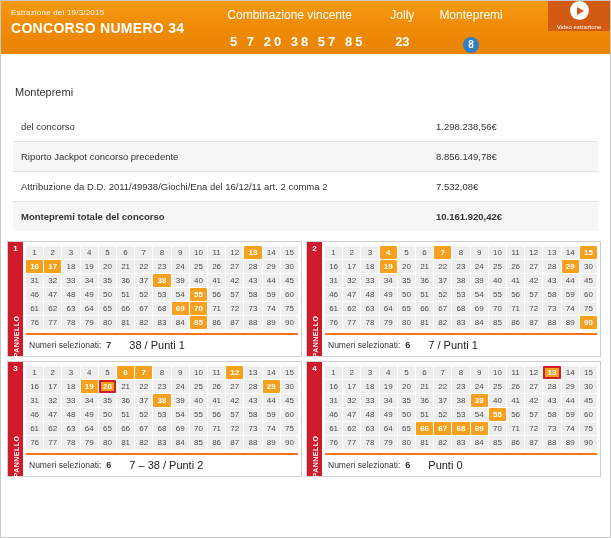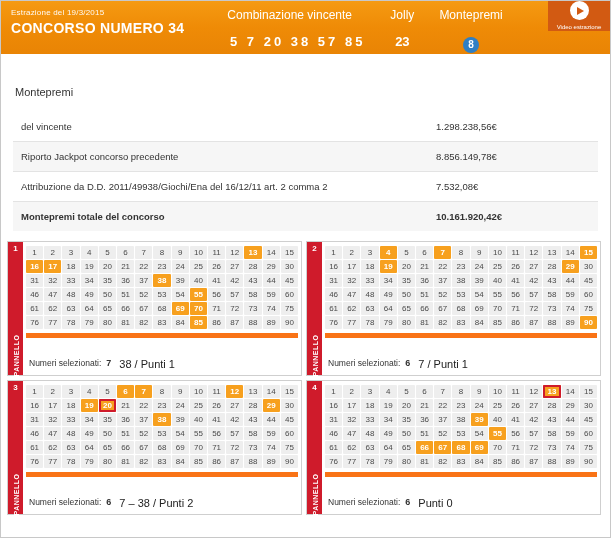--- a/index.html
+++ b/index.html
@@ -202,34 +202,35 @@
     font-weight: bold;
   }
   .cell.boxed {
     background: #f7a01e;
     color: #ffffff;
     font-weight: bold;
     outline: 2px solid #cf1b2b;
     outline-offset: -2px;
   }
   .panel-footer {
-    border-top: 5px solid #f97316;
+    border-top: 2px solid #f97316;
     margin-top: 4px;
-    padding: 20px 3px 5px 3px;
+    padding: 4px 3px 5px 3px;
     display: flex;
+    align-items: center;
     font-size: 8.5px;
     color: #333333;
   }
   .footer-count {
     font-weight: bold;
     margin-left: 5px;
     font-size: 9px;
   }
   .footer-result {
-    margin-left: 8px;
+    margin-left: 18px;
     font-size: 11px;
     color: #222222;
   }
 </style>
 </head>
 <body>
 
 <div id="page">
 
   <div class="header">
@@ -258,21 +259,21 @@
         </div>
       <div class="video-lbl">Video estrazione</div>
     </div>
   </div>
 
   <div class="content">
     <div class="section-title">Montepremi</div>
     <table class="prize-table">
       <tbody>
           <tr>
-        <td>del vincente</td>
+        <td>del concorso</td>
         <td class="val">1.298.238,56€</td>
       </tr>
       <tr class="alt">
         <td>Riporto Jackpot concorso precedente</td>
         <td class="val">8.856.149,78€</td>
       </tr>
       <tr>
         <td>Attribuzione da D.D. 2011/49938/Giochi/Ena del 16/12/11 art. 2 comma 2</td>
         <td class="val">7.532,08€</td>
       </tr>

